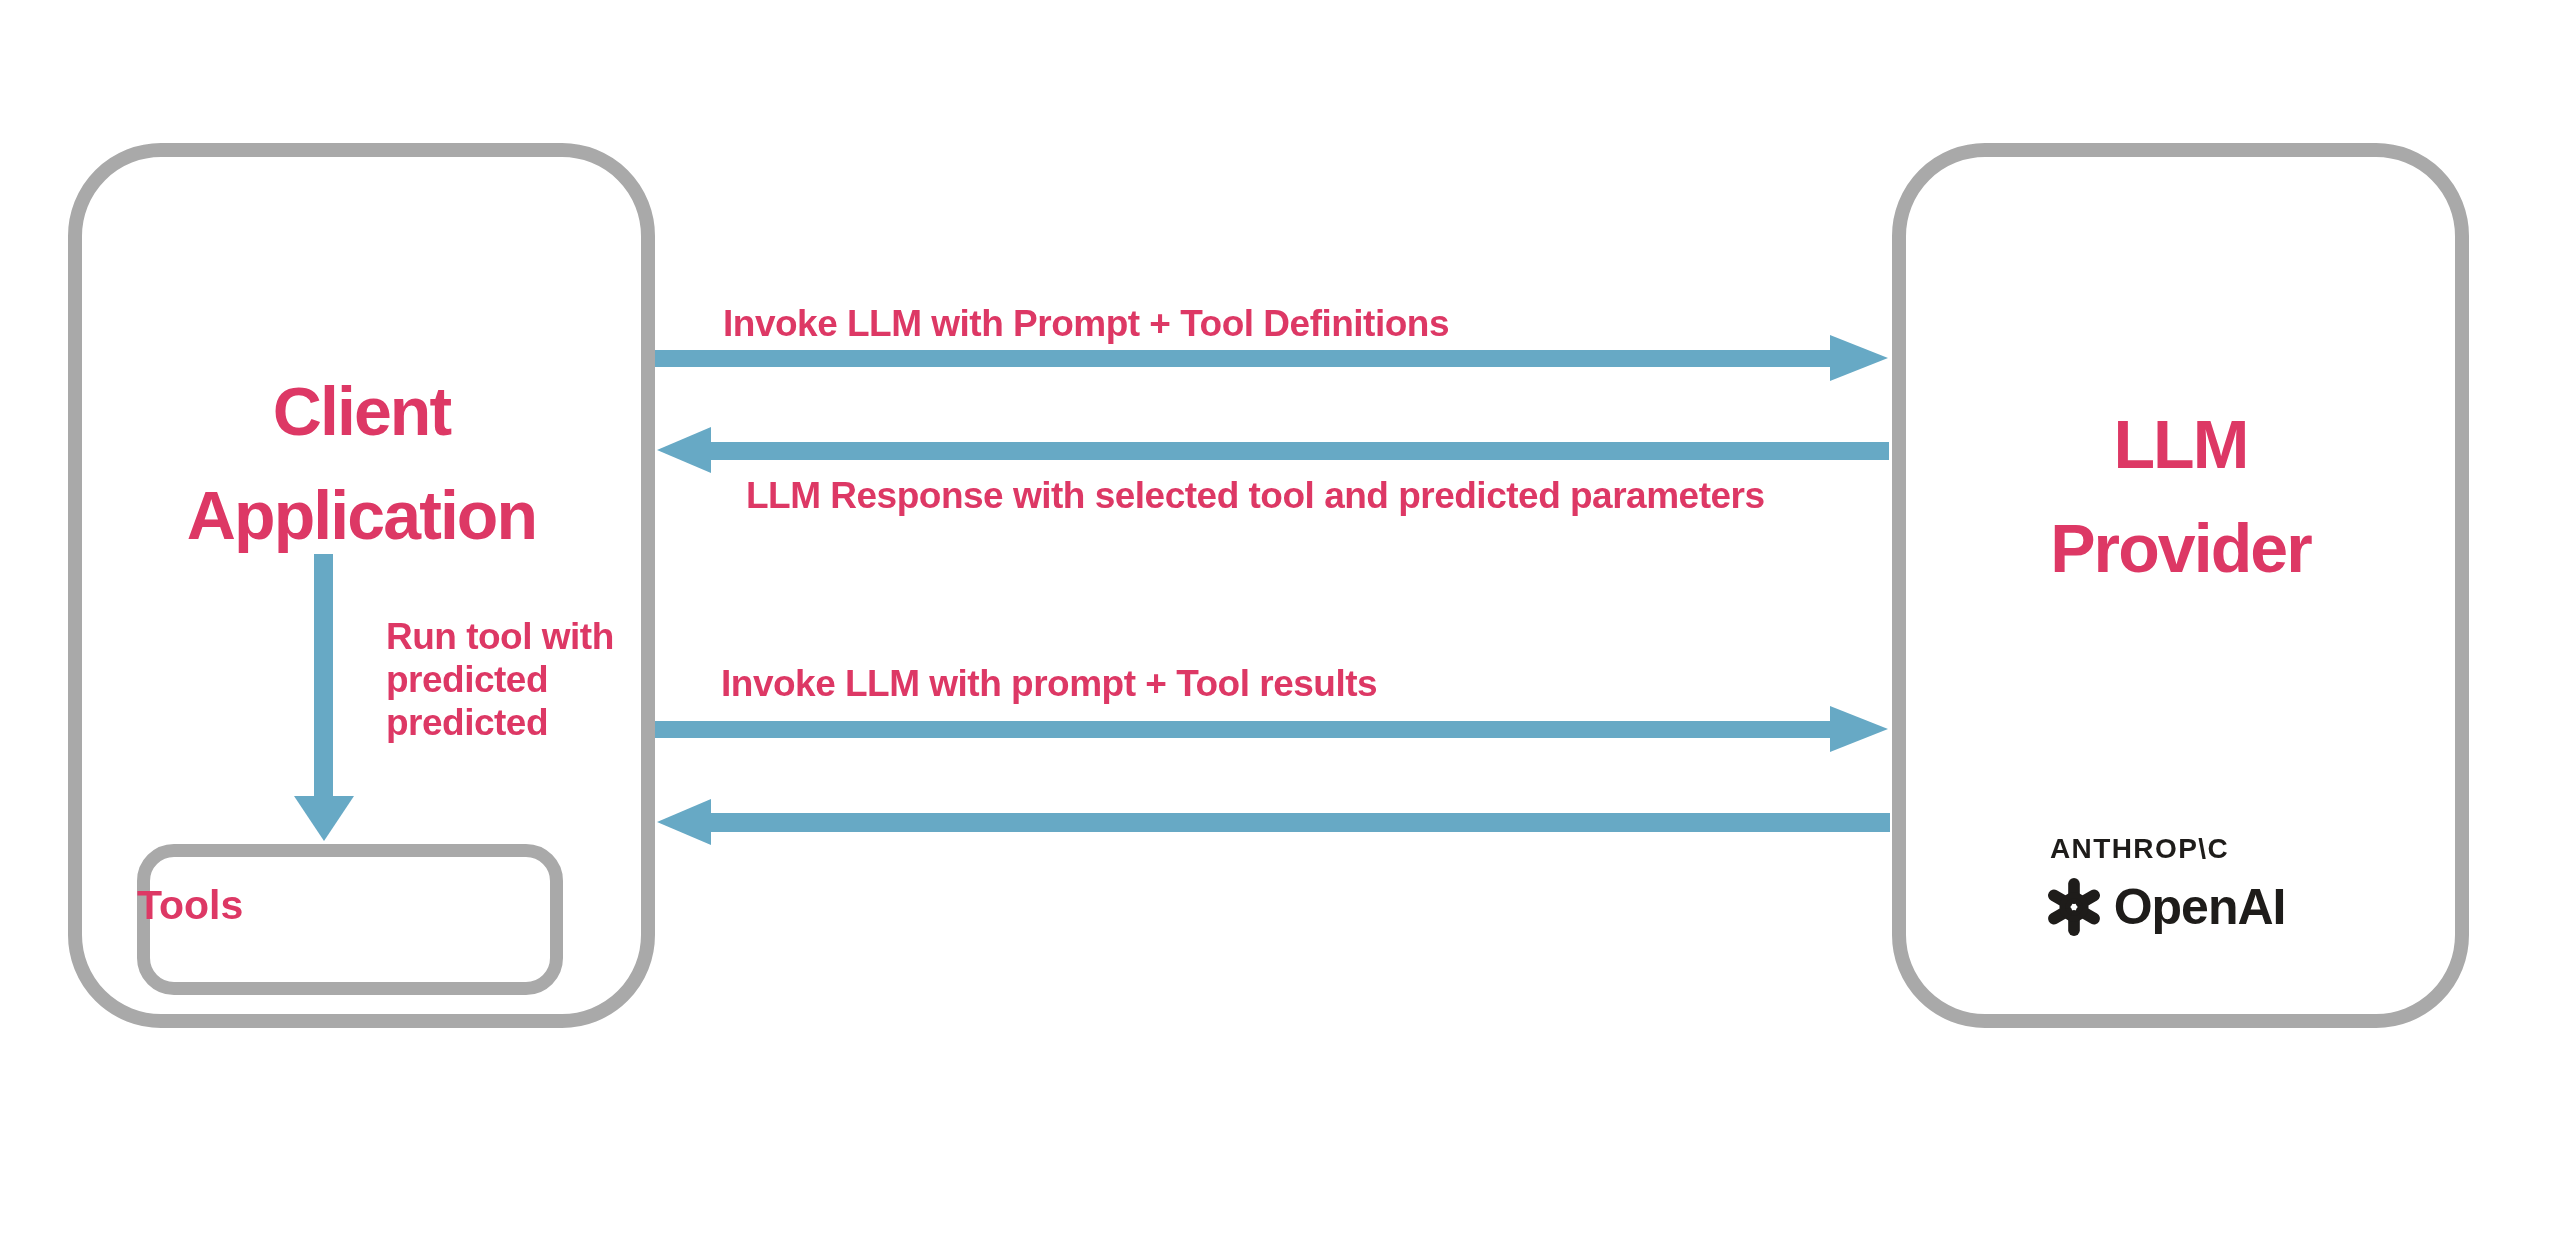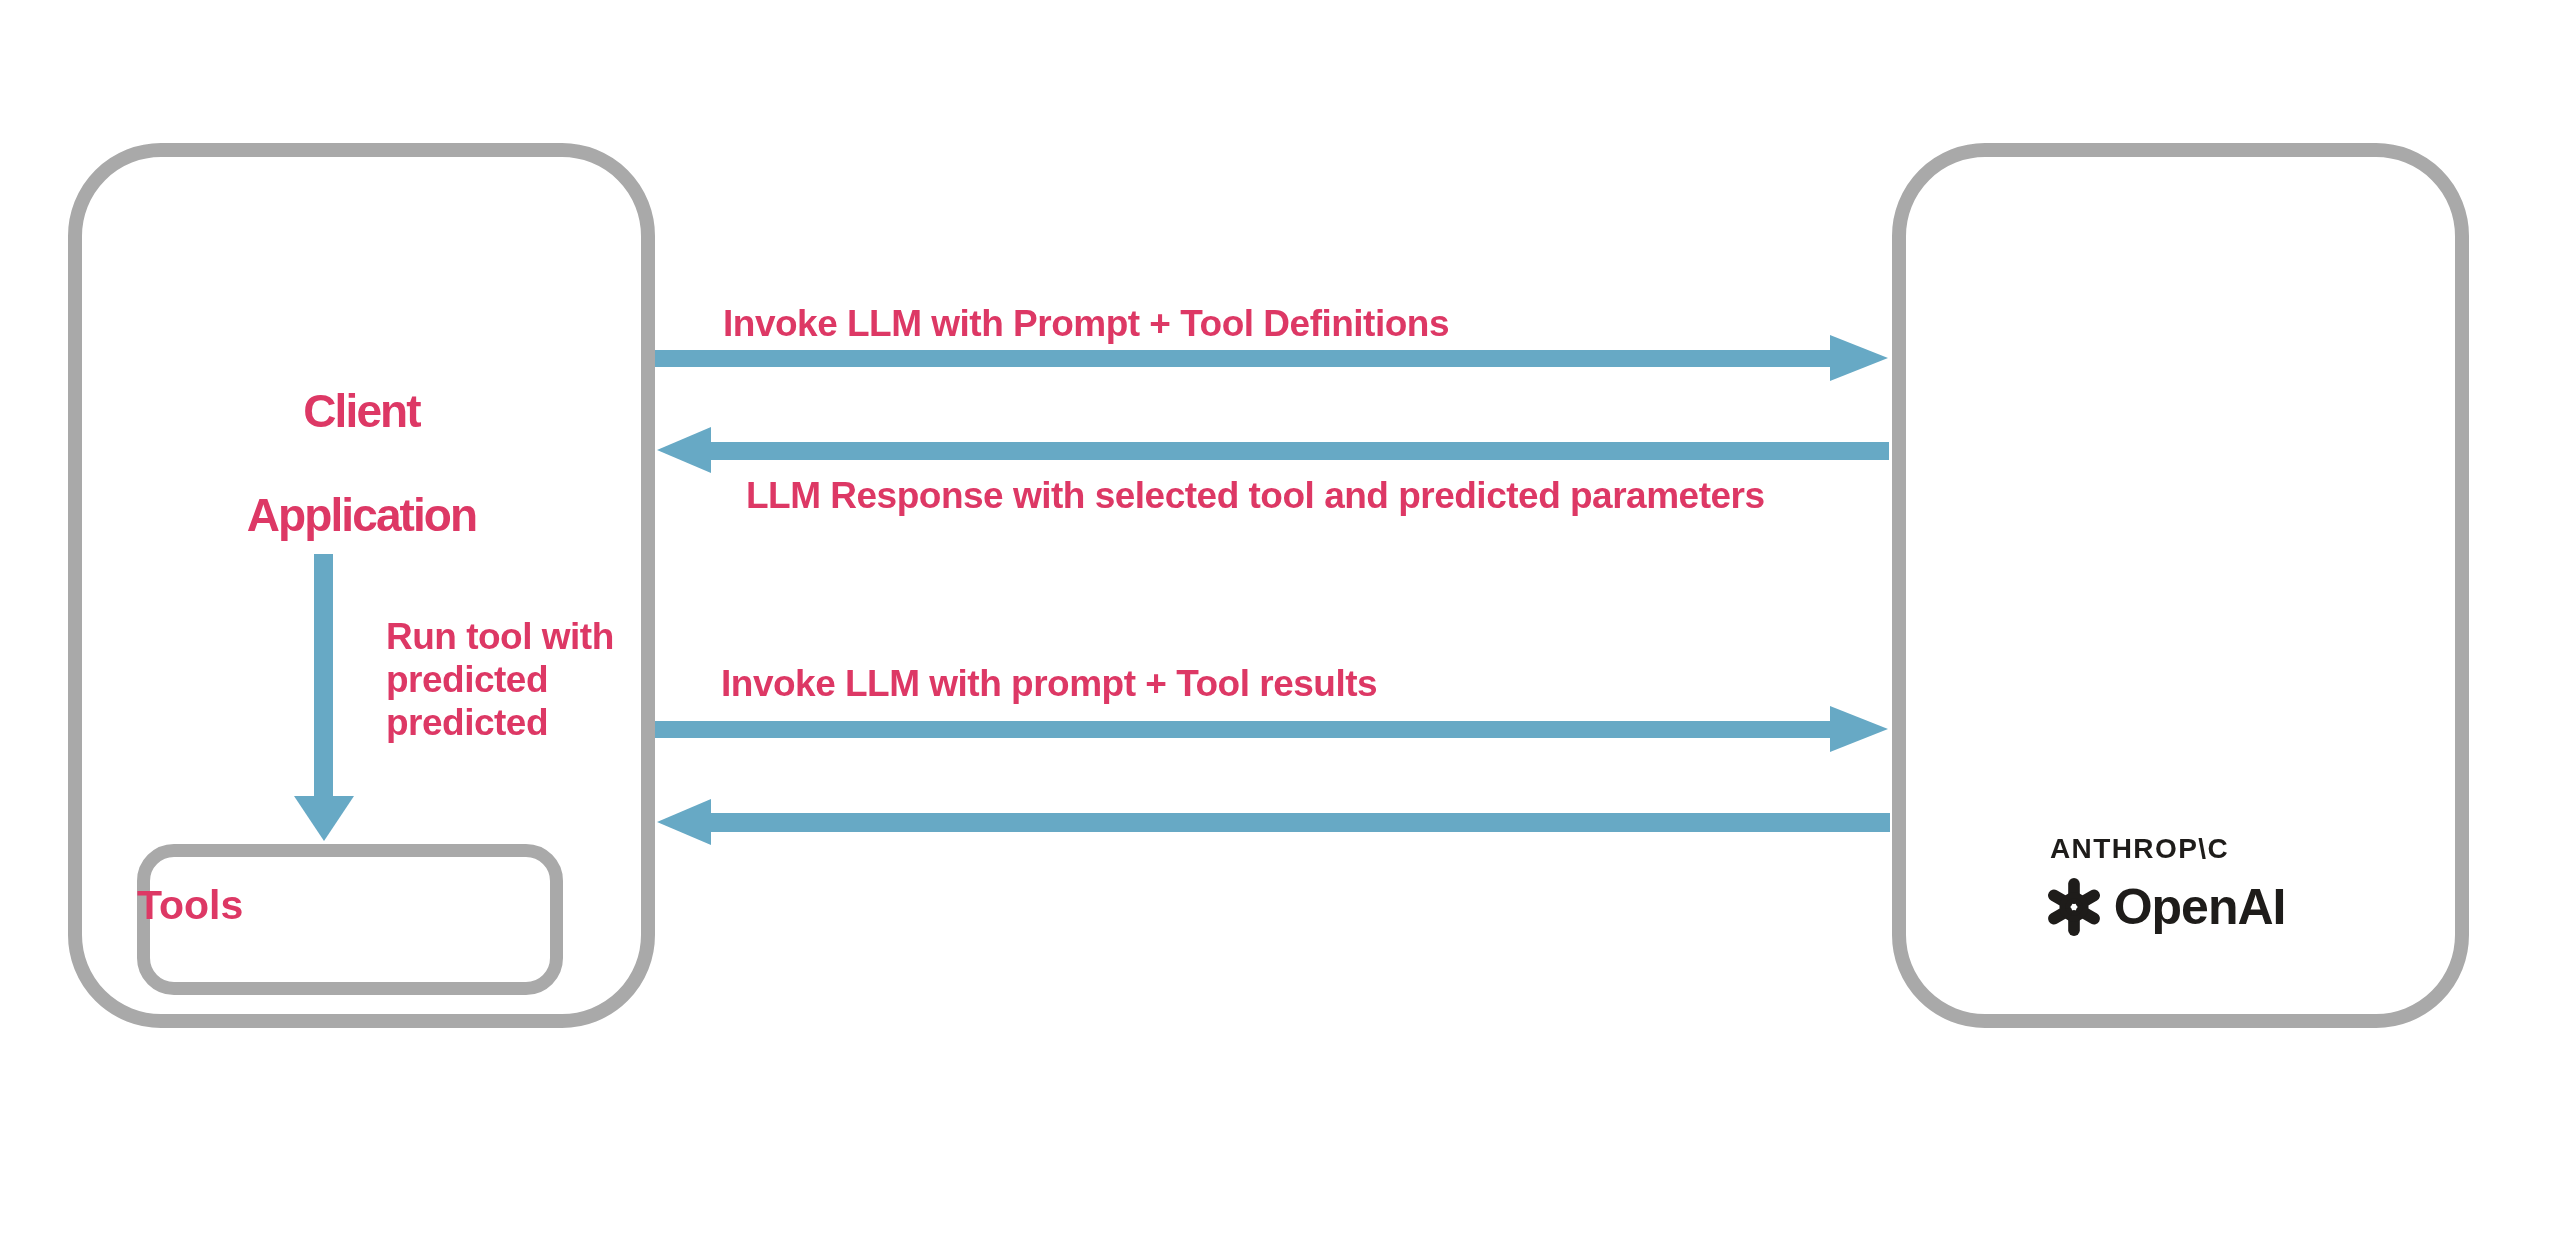--- a/index.html
+++ b/index.html
@@ -30,21 +30,21 @@
     position:absolute;
     left:137px; top:844px; width:426px; height:151px;
     border:13.5px solid var(--box-gray);
     border-radius:37px;
     background:var(--bg);
   }
   .box-title {
     position:absolute;
     text-align:center;
     font-weight:700;
-    font-size:46px;
+    font-size:68px;
     line-height:104px;
     letter-spacing:-1.9px;
     color:var(--accent-pink);
   }
   .client-title   { left:68px;   top:359px; width:587px; }
   .provider-title { left:1892px; top:392px; width:577px; }
   .box-title span { display:block; }
 
   .flow-label {
     position:absolute;
@@ -141,20 +141,24 @@
   <div class="box client-box"></div>
   <div class="box-title client-title">
     <span>Client</span>
     <span>Application</span>
   </div>
 
   <div class="tools-box"></div>
   <div class="tools-label">Tools</div>
 
   <div class="box provider-box"></div>
+  <div class="box-title provider-title">
+    <span>LLM</span>
+    <span>Provider</span>
+  </div>
 
   <div class="flow-label flow-label-0">Invoke LLM with Prompt + Tool Definitions</div>
   <div class="arrow arrow-0">
     <div class="shaft"></div>
     <div class="head"></div>
   </div>
 
   <div class="arrow arrow-1">
     <div class="head"></div>
     <div class="shaft"></div>

